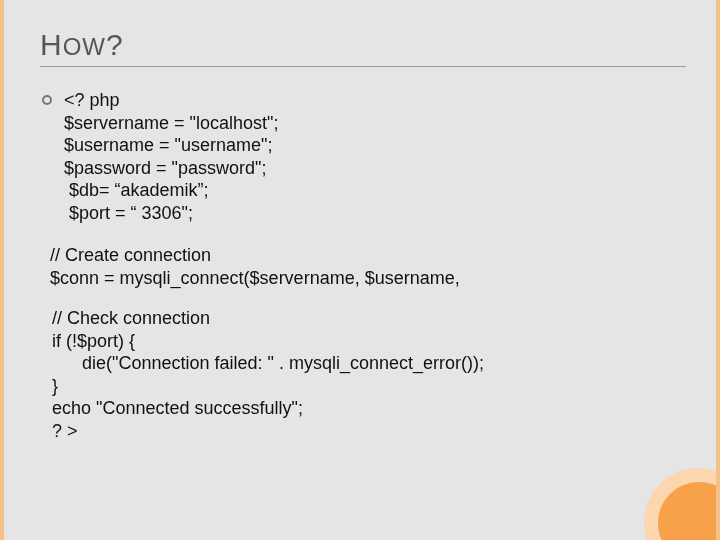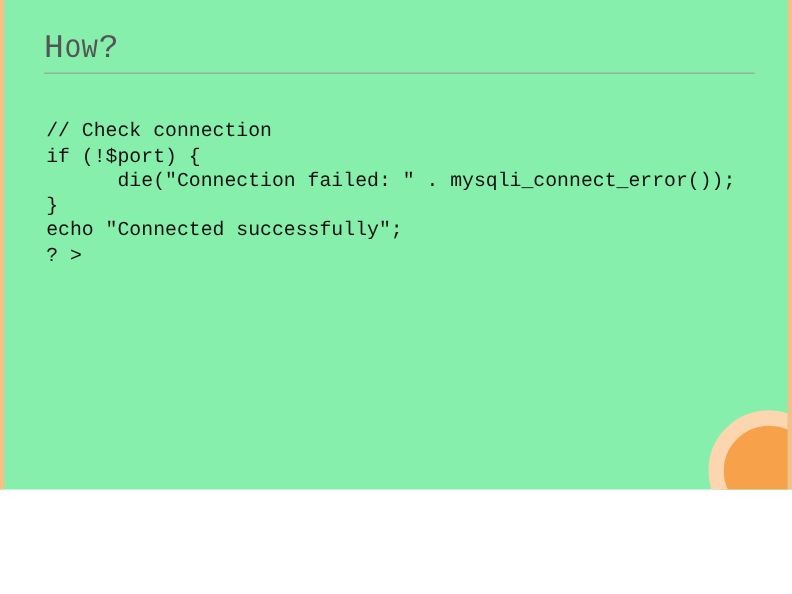--- a/index.html
+++ b/index.html
@@ -1,25 +1,24 @@
 <!DOCTYPE html>
 <html><head>
 <meta charset="utf-8">
 <style>
   * { margin: 0; padding: 0; box-sizing: border-box; }
   html, body { width: 720px; height: 540px; font-family: Arial, Helvetica, sans-serif; background: #fff; }
   .slide {
     position: relative;
     width: 720px;
-    height: 445px;
+    height: 540px;
     border-left: 4px solid #f6c089;
     border-right: 4px solid #f6c089;
-    background: #86efac;
+    background: #e5e5e5;
     overflow: hidden;
-    font-family: Liberation Mono, monospace;
   }
   .inner {
     padding: 28px 30px 20px 36px;
   }
   .title {
     font-size: 30px;
     letter-spacing: 1px;
     color: #555;
     font-weight: 400;
     border-bottom: 1px solid #9b9b9b;
@@ -31,21 +30,21 @@
   .title .cap { font-size: 30px; }
   .title .rest { font-size: 24px; }
   .bullet-row { display: flex; align-items: flex-start; gap: 12px; margin-left: 2px; }
   .bullet {
     width: 10px; height: 10px; border: 2px solid #777; border-radius: 50%;
     margin-top: 6px; flex: 0 0 auto;
   }
   .code { font-size: 18px; color: #111; line-height: 1.25; }
   .code .l { white-space: pre; }
   .block2 { margin-top: 20px; margin-left: 10px; }
-  .block3 { margin-top: 18px; margin-left: 2px; }
+  .block3 { margin-top: 18px; margin-left: 12px; }
   .circle {
     position: absolute;
     right: -38px;
     bottom: -38px;
     width: 110px;
     height: 110px;
     border-radius: 50%;
     background: #f7a14a;
     border: 14px solid #fbd6ae;
   }
@@ -53,22 +52,35 @@
 </head>
 <body>
 
 <div class="slide">
   <div class="inner">
 
     <h1 class="title">
       <span class="cap">H</span><span class="rest">OW</span><span class="cap">?</span>
     </h1>
 
+    <div class="bullet-row">
+      <span class="bullet"></span>
+      <div class="code">
+        <div class="l">&lt;? php</div>
+        <div class="l">$servername = "localhost";</div>
+        <div class="l">$username = "username";</div>
+        <div class="l">$password = "password";</div>
+        <div class="l"> $db= “akademik”;</div>
+        <div class="l"> $port = “ 3306";</div>
+      </div>
+    </div>
 
     <div class="code block2">
+      <div class="l">// Create connection</div>
+      <div class="l">$conn = mysqli_connect($servername, $username,</div>
     </div>
 
     <div class="code block3">
       <div class="l">// Check connection</div>
       <div class="l">if (!$port) {</div>
       <div class="l">      die("Connection failed: " . mysqli_connect_error());</div>
       <div class="l">}</div>
       <div class="l">echo "Connected successfully";</div>
       <div class="l">? &gt;</div>
     </div>

